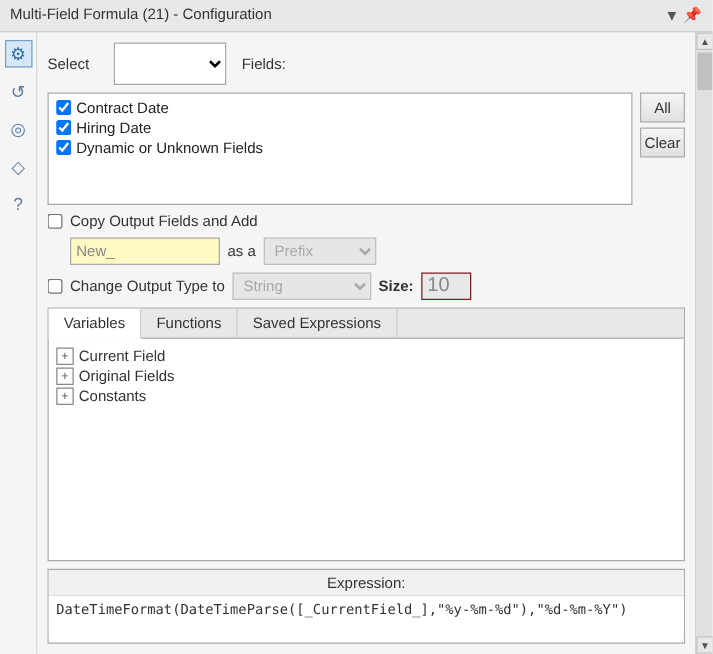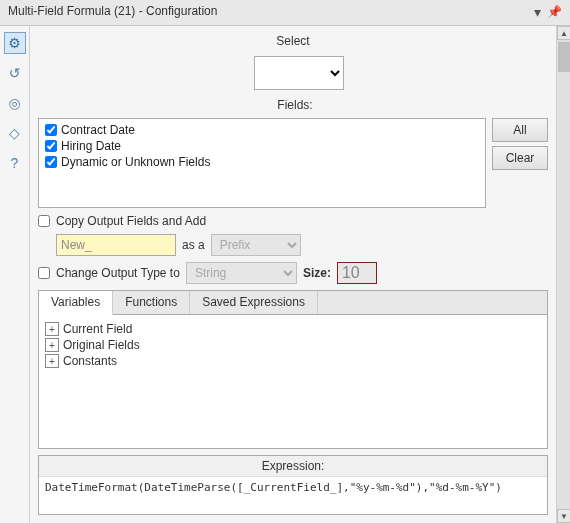--- a/index.html
+++ b/index.html
@@ -69,21 +69,20 @@
       flex-direction: column;
       gap: 6px;
       overflow: hidden;
     }
 
     
     .select-row {
       display: flex;
       align-items: center;
       gap: 8px;
-      flex-direction: column;
     }
     .select-label {
       font-size: 12px;
       color: #333;
       white-space: nowrap;
     }
     .select-dropdown {
       padding: 16px 4px;
       font-size: 12px;
       border: 1px solid #aaa;
@@ -128,21 +127,21 @@
       margin: 0;
       cursor: pointer;
     }
 
     .fields-buttons {
       display: flex;
       flex-direction: column;
       gap: 4px;
     }
     .btn {
-      width: 56px;
+      width: 36px;
       height: 24px;
       border: 1px solid #aaa;
       background: linear-gradient(to bottom, #f5f5f5, #e0e0e0);
       font-size: 12px;
       color: #333;
       cursor: pointer;
       text-align: center;
       line-height: 20px;
     }
 

